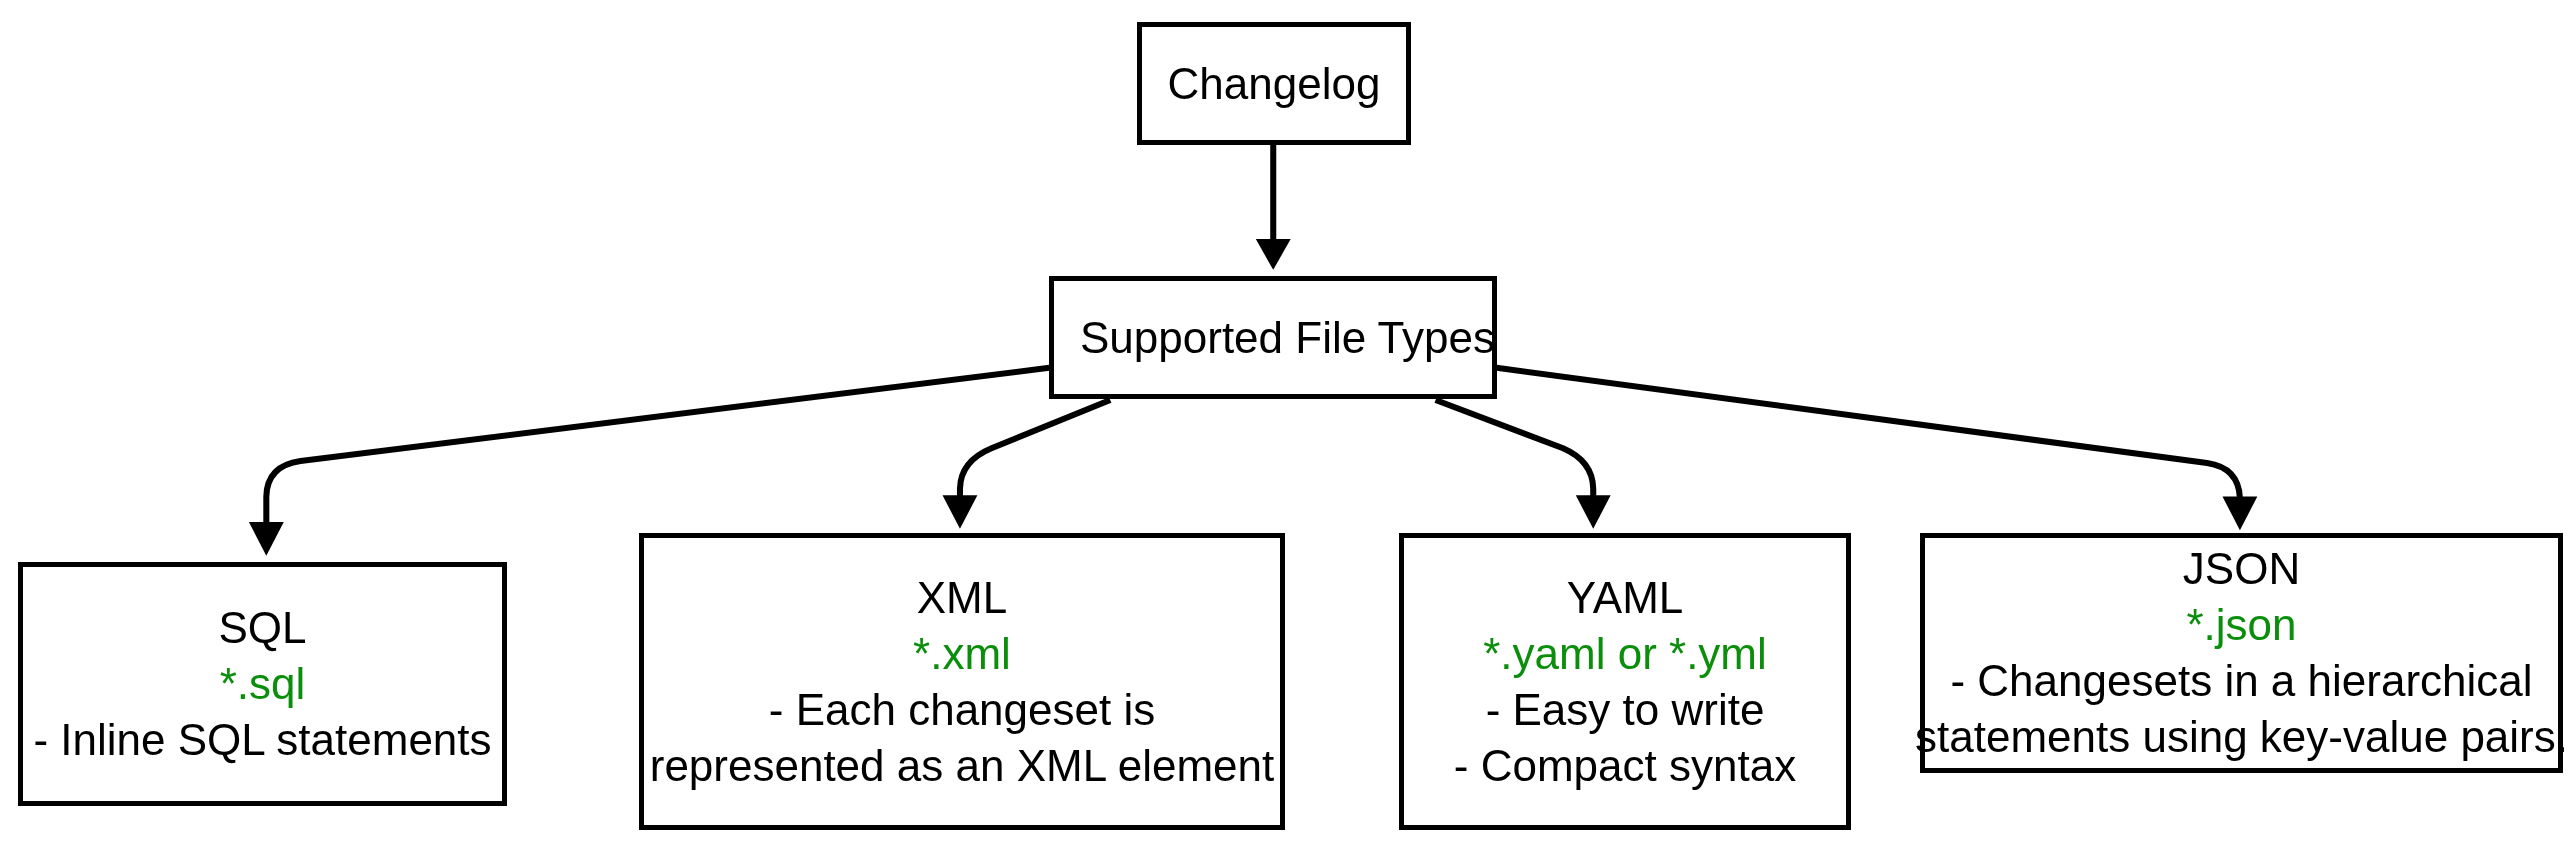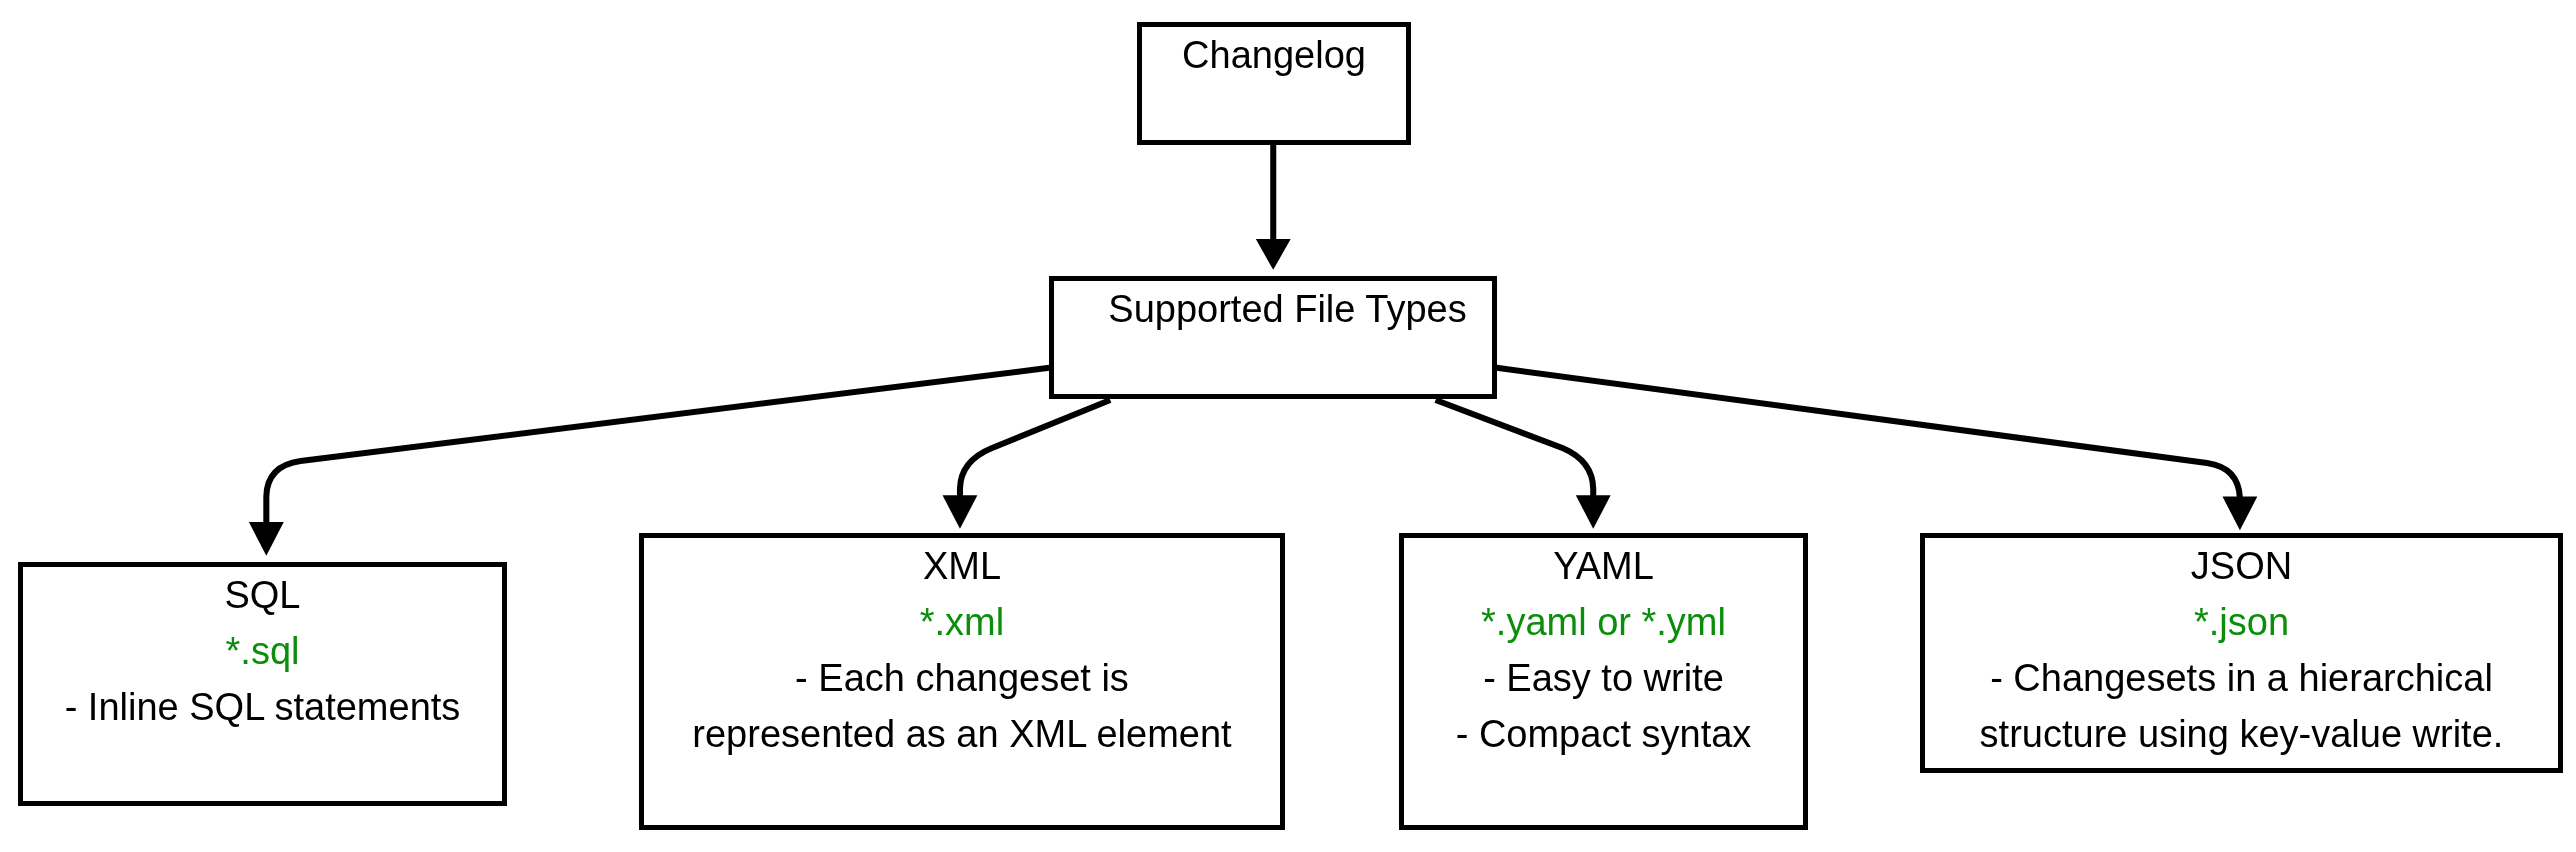--- a/index.html
+++ b/index.html
@@ -20,30 +20,31 @@
   #edges path{fill:none;stroke:var(--ink);stroke-width:9;}
   #edges polygon{fill:var(--ink);stroke:none;}
   .node{
     position:absolute;
     box-sizing:border-box;
     background:var(--bg);
     border:5.4px solid var(--ink);
     display:flex;
     flex-direction:column;
     align-items:center;
+    justify-content:center;
     text-align:center;
-    font-size:38px;
+    font-size:44px;
     line-height:56px;
     white-space:nowrap;
   }
   .node.root {left:1137px;top:22px;width:274px;height:123px;}
   .node.hub  {left:1049px;top:276px;width:448px;height:123px;padding-left:29px;}
   .node.sql  {left:18px;  top:562px;width:489px;height:244px;}
   .node.xml  {left:639px; top:533px;width:646px;height:297px;}
-  .node.yaml {left:1399px;top:533px;width:409px;height:297px;}
+  .node.yaml {left:1399px;top:533px;width:452px;height:297px;}
   .node.json {left:1920px;top:533px;width:643px;height:240px;}
   .ext{color:var(--green);}
   .desc .line{line-height:56px;}
 </style>
 </head>
 <body>
 
 <div id="canvas">
 
   <svg id="edges" viewBox="0 0 3840 1271" xmlns="http://www.w3.org/2000/svg">
@@ -101,18 +102,18 @@
         <div class="line">- Easy to write</div>
         <div class="line">- Compact syntax</div>
       </div>
   </div>
 
   <div class="node json">
     <div class="title">JSON</div>
     <div class="ext">*.json</div>
     <div class="desc">
         <div class="line">- Changesets in a hierarchical</div>
-        <div class="line">structure using key-value write.</div>
+        <div class="line">statements using key-value pairs.</div>
       </div>
   </div>
 
 </div>
 
 
 </body></html>

